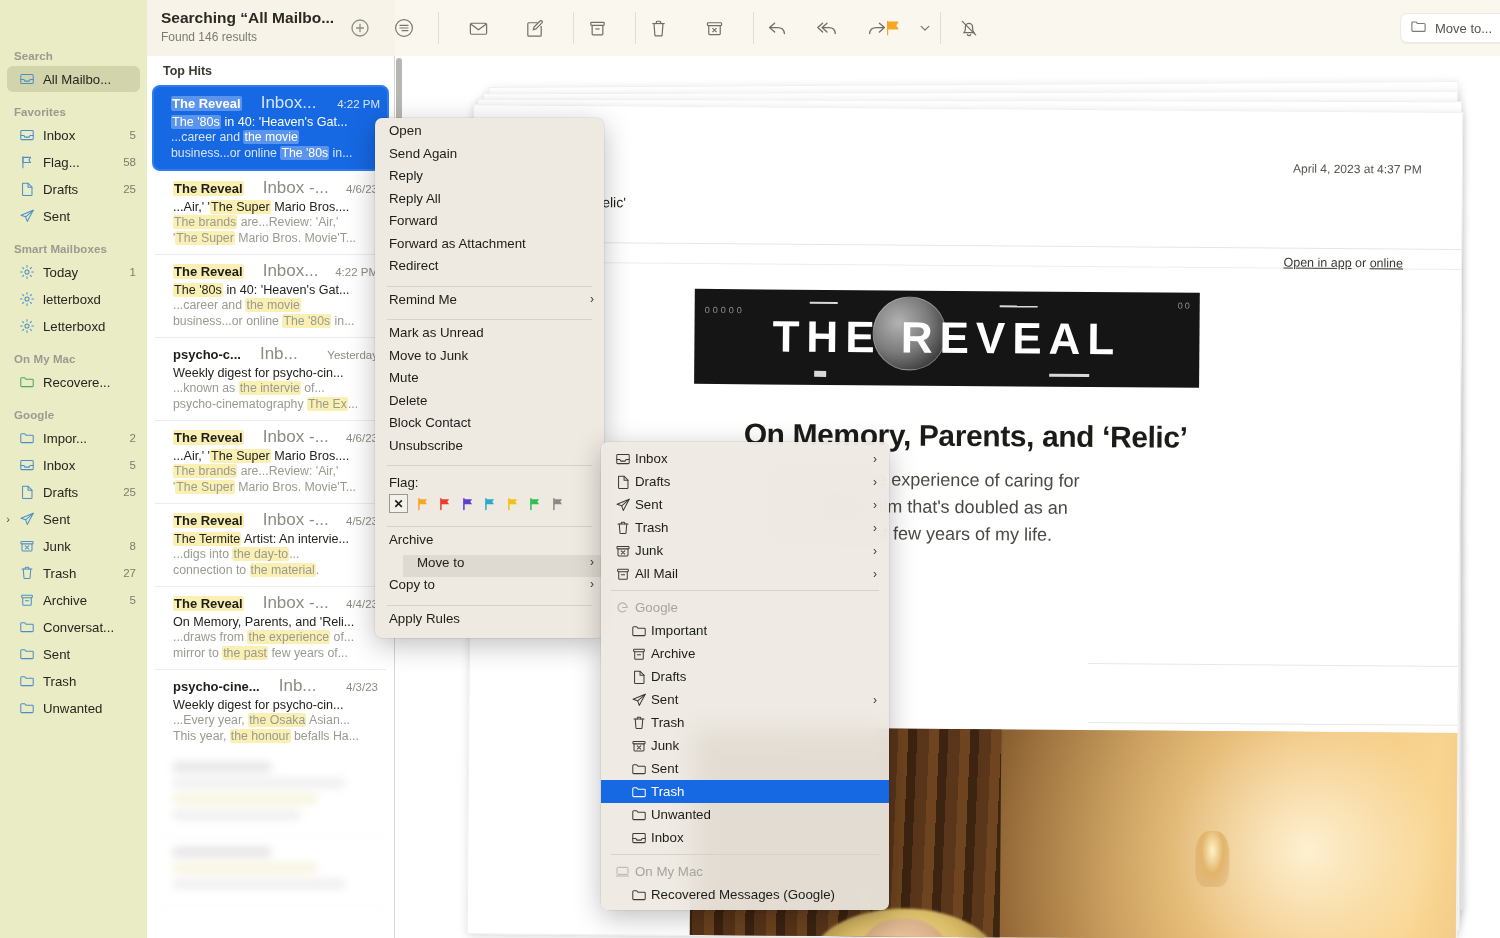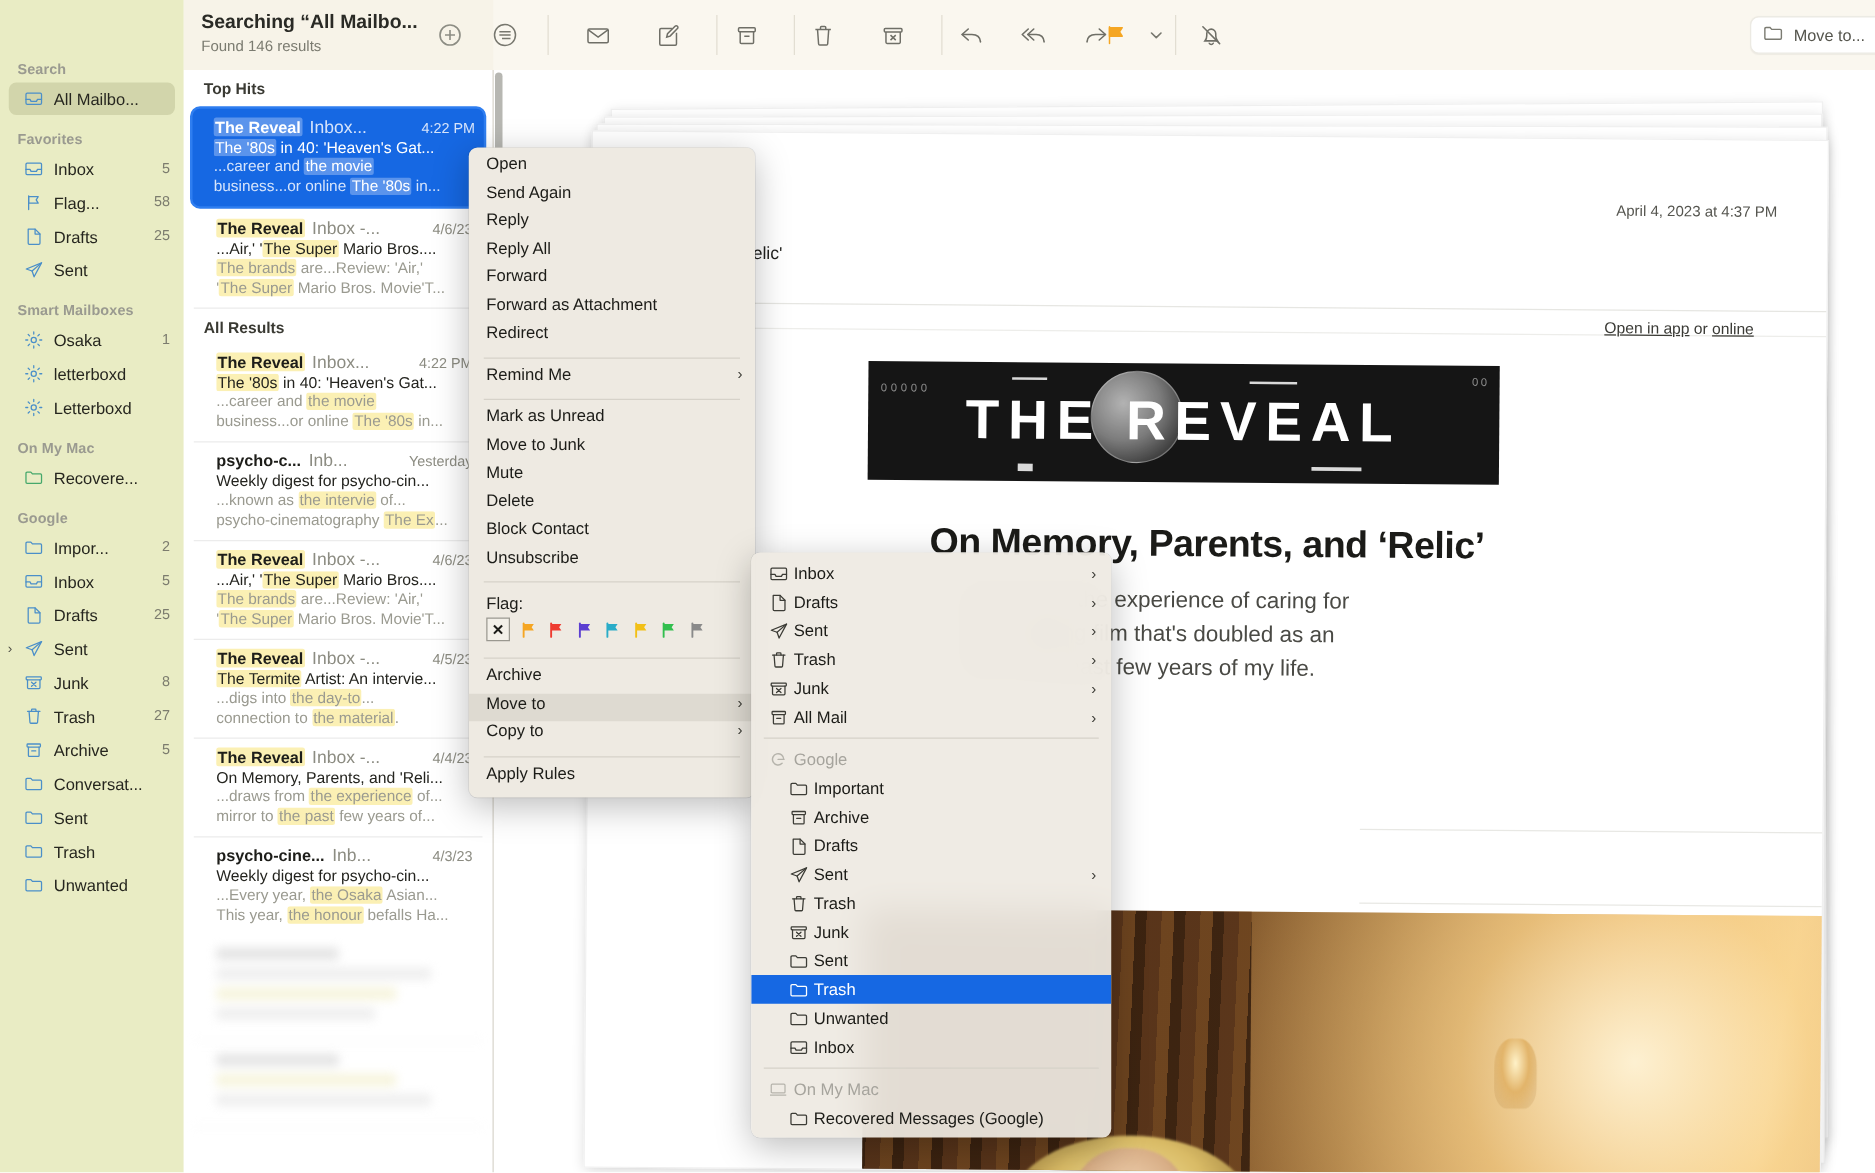--- a/index.html
+++ b/index.html
@@ -68,21 +68,21 @@
     border-bottom: 1px solid #ececec;
   }
   .mrow:last-child { border-bottom: none; }
   .mrow.selected {
     background: #1668e3; border-radius: 7px; border-bottom: none;
     outline: 2px solid #2f7ef0; outline-offset: -1px;
     margin: 2px 6px; padding: 7px 8px 9px 18px;
   }
   .mrow-top { display: flex; align-items: baseline; gap: 6px; }
   .m-from { font-size: 13px; font-weight: 700; color: #1d1d19; white-space: nowrap; }
-  .m-mbox { font-size: 14px; color: #8c8c82; white-space: nowrap; flex: 1 1 auto; overflow: hidden; }
+  .m-mbox { font-size: 17px; color: #8c8c82; white-space: nowrap; flex: 1 1 auto; overflow: hidden; margin-left: 13px; }
   .m-date { font-size: 11.5px; color: #8c8c82; white-space: nowrap; }
   .m-subj { font-size: 12.6px; color: #24241f; margin-top: 2px; white-space: nowrap; overflow: hidden; }
   .m-prev { font-size: 12.3px; color: #9a9a90; line-height: 15px; margin-top: 1px; white-space: nowrap; overflow: hidden; }
   .mrow.selected .m-from,
   .mrow.selected .m-subj { color: #ffffff; }
   .mrow.selected .m-mbox,
   .mrow.selected .m-date,
   .mrow.selected .m-prev { color: #d6e4fb; }
   mark { background: #fbf0b4; color: inherit; padding: 0 1px; border-radius: 2px; }
   .mrow.selected mark { background: #5b94ec; color: #ffffff; }
@@ -202,21 +202,21 @@
   .ctxmenu {
     position: absolute; background: #eeeae2; border-radius: 7px;
     box-shadow: 0 7px 28px rgba(0,0,0,.26), 0 0 0 .5px rgba(0,0,0,.10);
     padding: 5px 0; font-size: 13.3px; color: #1c1c18;
   }
   .ctx-main { left: 375px; top: 118px; width: 229px; }
   .ctx-item {
     display: flex; align-items: flex-start; height: 22.5px;
     padding: 0 10px 0 14px; white-space: nowrap; position: relative;
   }
-  .ctx-item.hl { background: #dedad1; }
+  .ctx-item.hl { background: #dedad1; margin-left: 28px; }
   .ctx-item .lbl { flex: 1 1 auto; }
   .ctx-item .chev { font-size: 12px; color: #3c3c36; margin-left: 8px; }
   .ctx-sep { height: 1px; background: #d6d2c9; margin: 5px 12px; }
   .flag-block { padding: 4px 14px 8px 14px; }
   .flag-title { font-size: 13.3px; color: #1c1c18; margin-bottom: 4px; }
   .flag-row { display: flex; align-items: center; gap: 6.5px; }
   .flag-none {
     width: 19px; height: 19px; border: 1px solid #9a9890; background: #f3f0e9;
     display: flex; align-items: center; justify-content: center;
     font-size: 12px; color: #1c1c18; font-weight: 700;
@@ -306,21 +306,21 @@
           <span class="sb-label">Sent</span>
         </div>
         <div class="sb-section">Smart Mailboxes</div>
         <div class="sb-item">
           <span class="sb-ico">
             <svg width="16" height="16" viewBox="0 0 18 18" fill="none" stroke="#4b8fc9" stroke-width="1.15" stroke-linecap="round" stroke-linejoin="round">
               <circle cx="9" cy="9" r="2.3"></circle>
               <path d="M9 1.8v1.8M9 14.4v1.8M1.8 9h1.8M14.4 9h1.8M4 4l1.3 1.3M12.7 12.7 14 14M14 4l-1.3 1.3M5.3 12.7 4 14"></path>
             </svg>
           </span>
-          <span class="sb-label">Osaka</span>
+          <span class="sb-label">Today</span>
           <span class="sb-count">1</span>
         </div>
         <div class="sb-item">
           <span class="sb-ico">
             <svg width="16" height="16" viewBox="0 0 18 18" fill="none" stroke="#4b8fc9" stroke-width="1.15" stroke-linecap="round" stroke-linejoin="round">
               <circle cx="9" cy="9" r="2.3"></circle>
               <path d="M9 1.8v1.8M9 14.4v1.8M1.8 9h1.8M14.4 9h1.8M4 4l1.3 1.3M12.7 12.7 14 14M14 4l-1.3 1.3M5.3 12.7 4 14"></path>
             </svg>
           </span>
           <span class="sb-label">letterboxd</span>
@@ -525,21 +525,20 @@
         <div class="mrow">
           <div class="mrow-top">
             <span class="m-from"><mark>The Reveal</mark></span>
             <span class="m-mbox">Inbox -...</span>
             <span class="m-date">4/6/23</span>
           </div>
           <div class="m-subj">...Air,' '<mark>The Super</mark> Mario Bros....</div>
           <div class="m-prev"><mark>The brands</mark> are...Review: 'Air,'</div>
           <div class="m-prev">'<mark>The Super</mark> Mario Bros. Movie'T...</div>
         </div>
-        <div class="mgroup-label">All Results</div>
         <div class="mrow">
           <div class="mrow-top">
             <span class="m-from"><mark>The Reveal</mark></span>
             <span class="m-mbox">Inbox...</span>
             <span class="m-date">4:22 PM</span>
           </div>
           <div class="m-subj"><mark>The '80s</mark> in 40: 'Heaven's Gat...</div>
           <div class="m-prev">...career and <mark>the movie</mark></div>
           <div class="m-prev">business...or online <mark>The '80s</mark> in...</div>
         </div>

